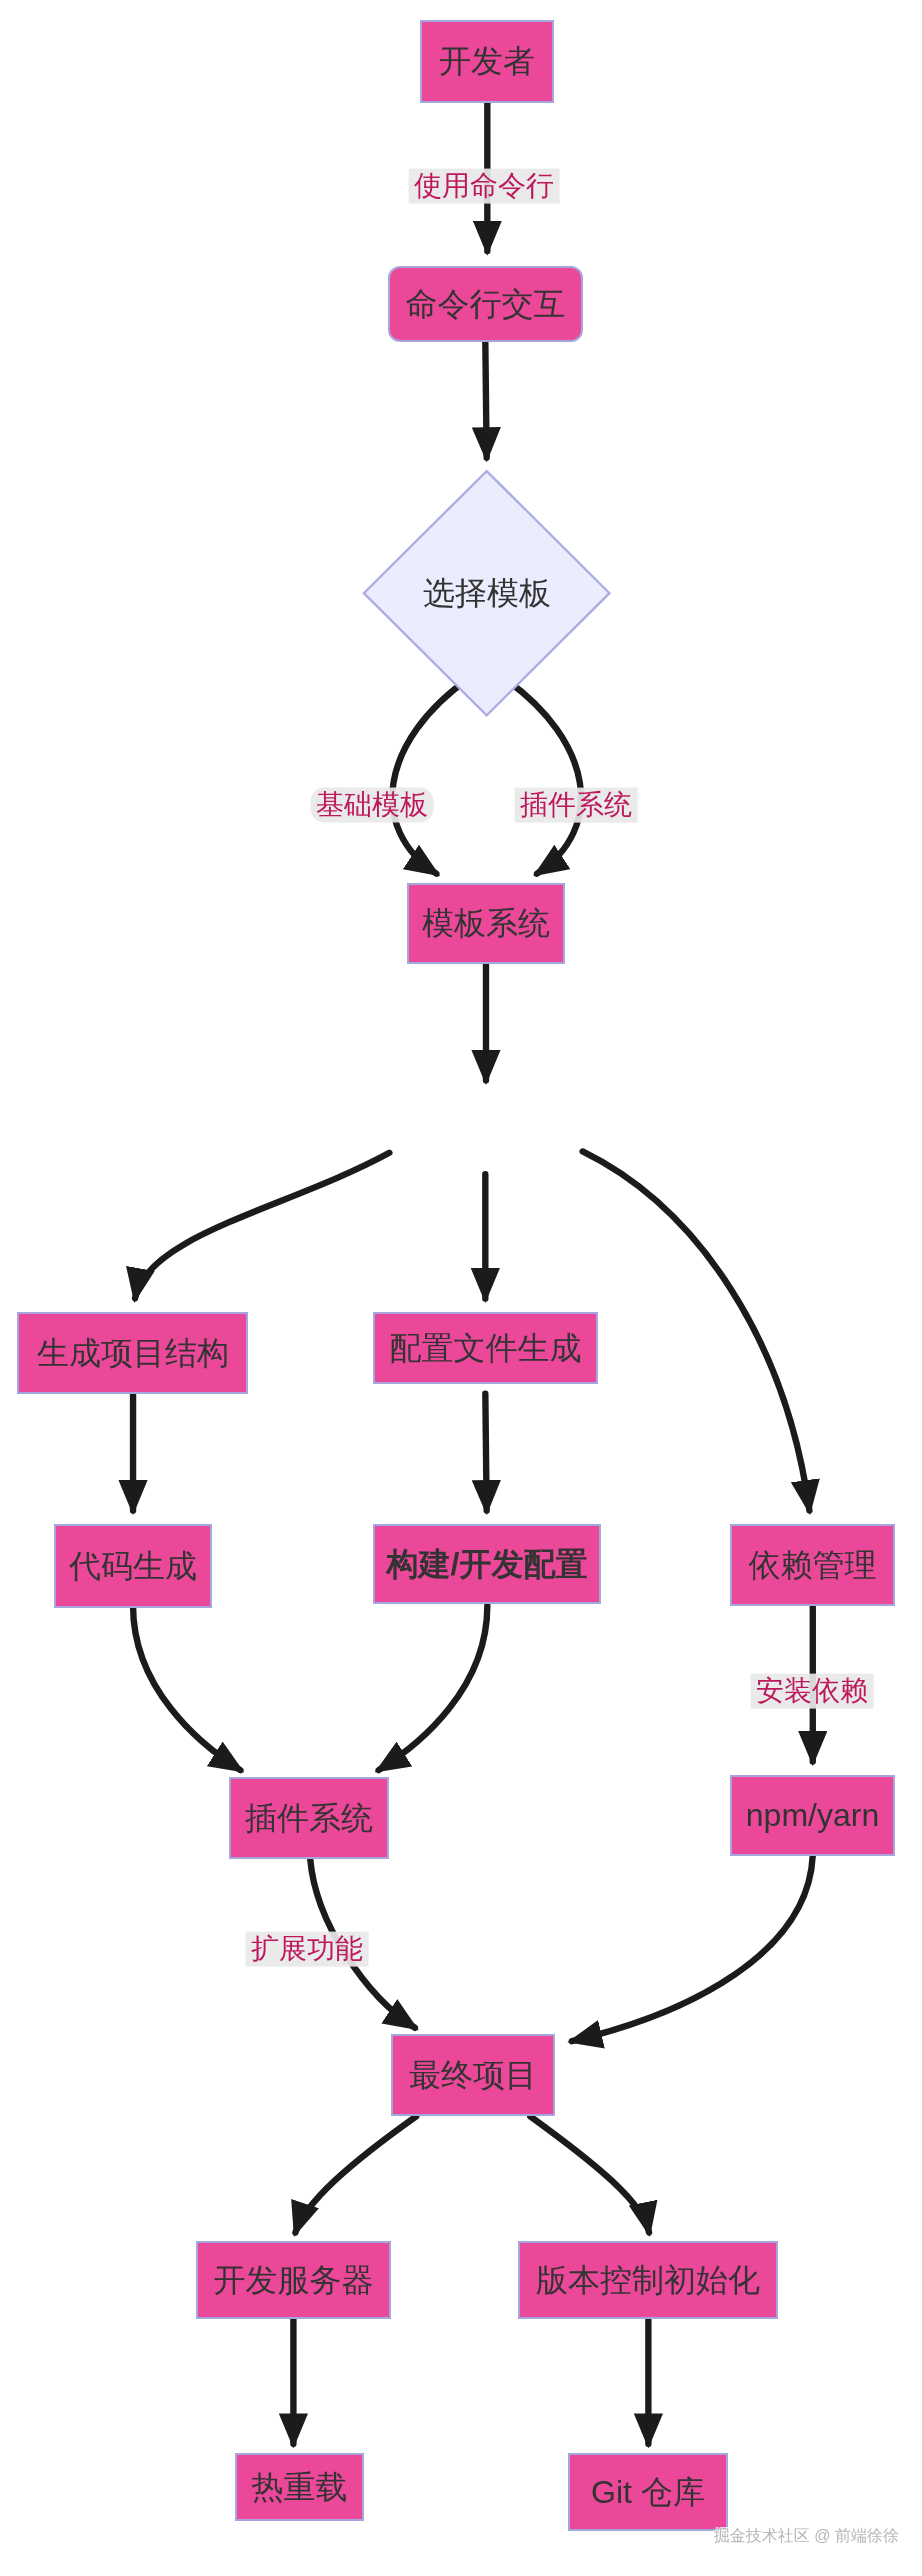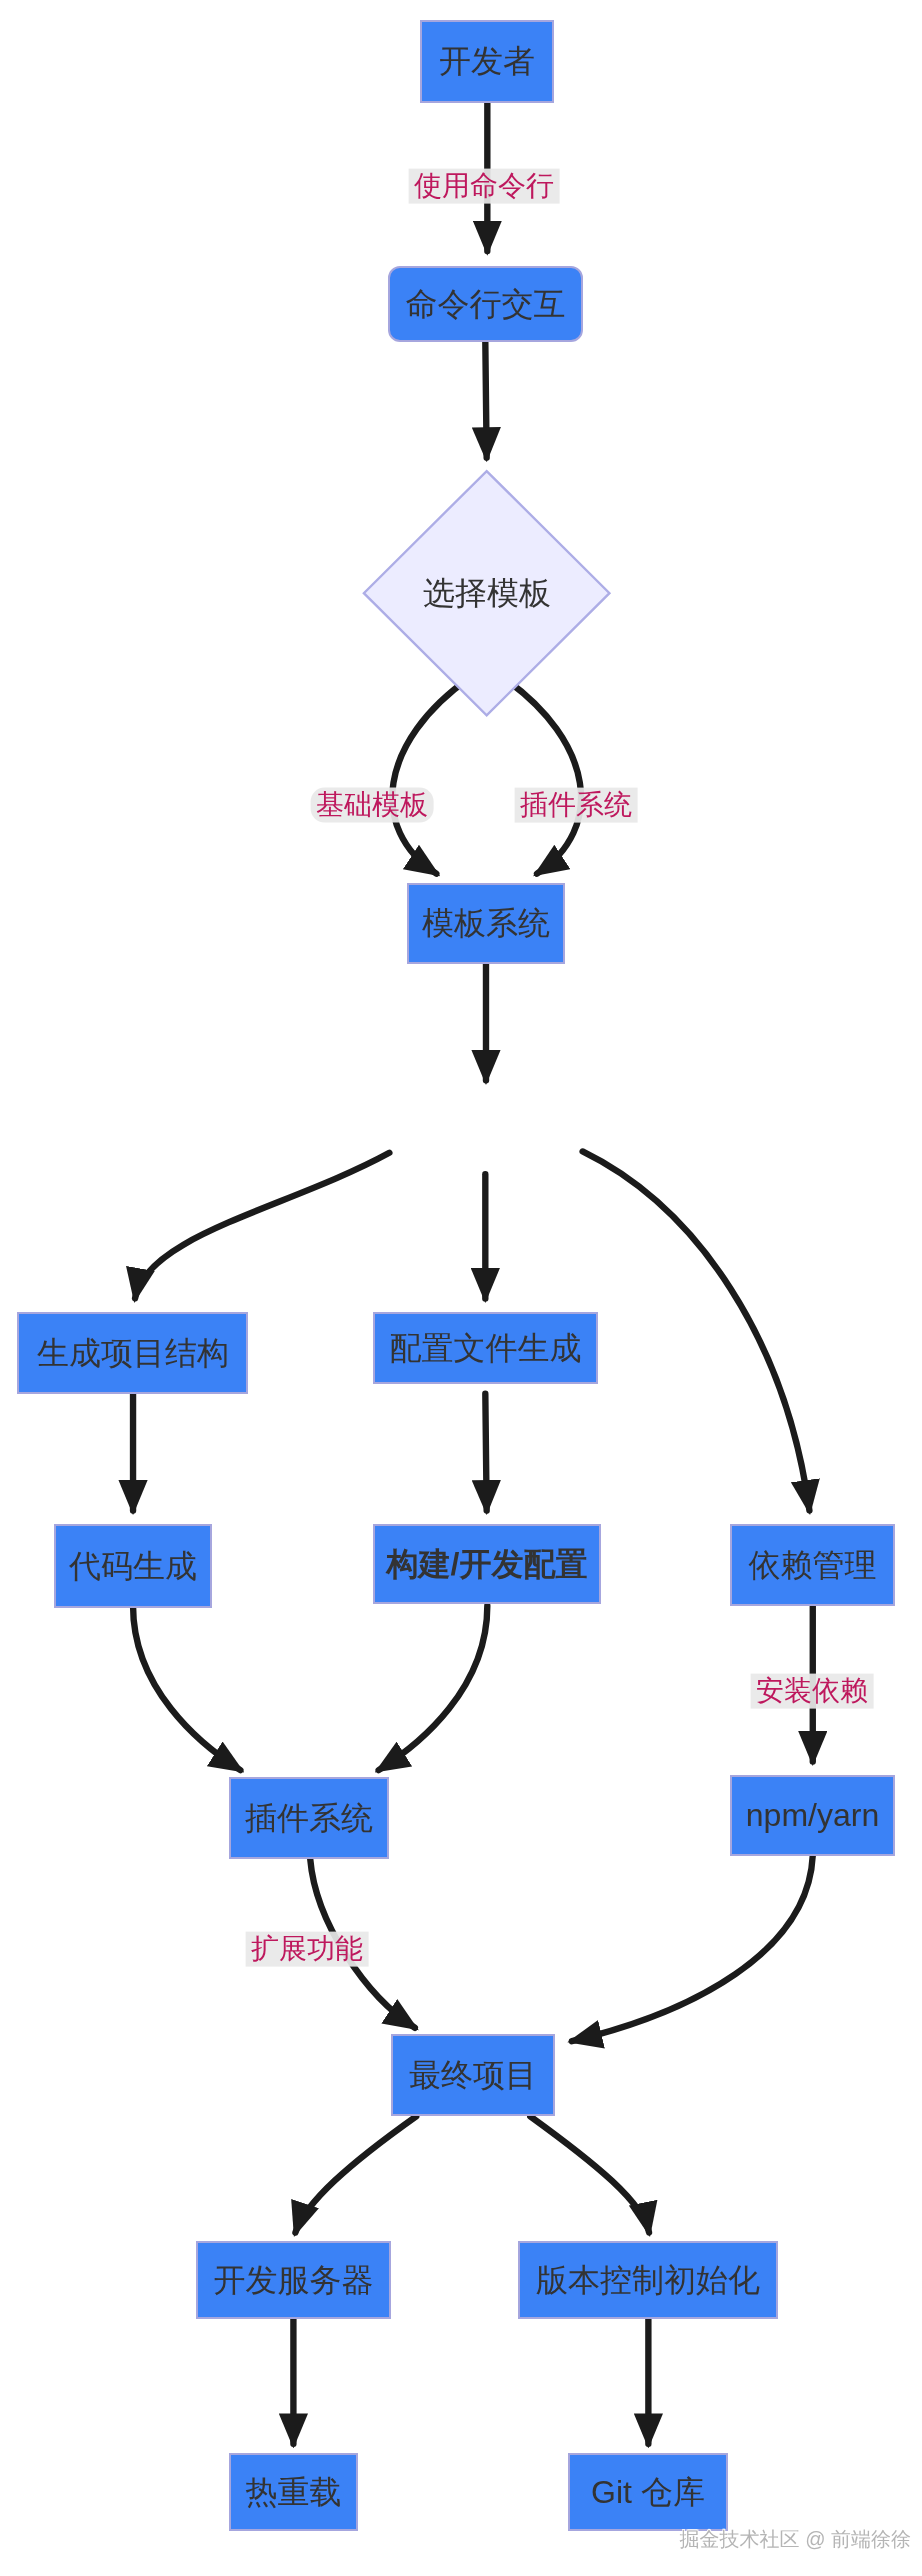--- a/index.html
+++ b/index.html
@@ -19,21 +19,21 @@
     stroke-linecap: round;
   }
   .diamond-shape {
     fill: #ECECFF;
     stroke: #ADADE6;
     stroke-width: 3.5px;
   }
   .node {
     position: absolute;
     box-sizing: border-box;
-    background: #3b82f6;
+    background: #ec4899;
     border: 2px solid #A6A6DE;
     color: #333333;
     font-size: 32px;
     display: flex;
     align-items: center;
     justify-content: center;
     text-align: center;
     line-height: 1.15;
     white-space: nowrap;
   }
@@ -49,43 +49,43 @@
     background: rgba(232,232,232,0.92);
     color: #be185d;
     font-size: 28px;
     line-height: 1.1;
     padding: 2px 5.4px;
     white-space: nowrap;
   }
   .watermark {
     position: absolute;
     top: 2526px;
-    right: 12px;
-    font-size: 20px;
+    right: 24px;
+    font-size: 16px;
     color: #b5b5b5;
     text-shadow: 0.7px 0.7px 0 #ffffff, -0.7px -0.7px 0 #ffffff, 0.7px -0.7px 0 #ffffff, -0.7px 0.7px 0 #ffffff;
     white-space: nowrap;
   }
   
   #n-developer        { left: 420px;  top: 19.5px;   width: 134px; height: 83px; }
   #n-cli              { left: 388px;  top: 266px;  width: 195px; height: 76px; }
   #n-diamond-label    { left: 364px;  top: 471px;  width: 246px; height: 244px; }
   #n-template-system  { left: 407px;  top: 883px; width: 158px; height: 81px; }
   #n-project-init     { left: 389px;  top: 1094px; width: 193px; height: 81px; }
   #n-gen-structure    { left: 17.4px;   top: 1312px; width: 231px; height: 82px; }
   #n-config-gen       { left: 373px;  top: 1312px; width: 225px; height: 72px; }
   #n-code-gen         { left: 54px;   top: 1524px; width: 158px; height: 84px; }
   #n-build-dev-config { left: 373px;  top: 1524px; width: 228px; height: 80px; font-weight: bold; }
   #n-dep-mgmt         { left: 730px; top: 1524px; width: 165px; height: 82px; }
   #n-plugin-system    { left: 229px;  top: 1777px; width: 160px; height: 82px; }
   #n-npm-yarn         { left: 730px; top: 1775px; width: 165px; height: 81px; }
   #n-final-project    { left: 391px;  top: 2034px; width: 164px; height: 82px; }
   #n-dev-server       { left: 196px;  top: 2241px; width: 195px; height: 78px; }
   #n-version-control  { left: 518px;  top: 2241px; width: 260px; height: 78px; }
-  #n-hot-reload       { left: 229px;  top: 2453px; width: 129px; height: 78px; }
+  #n-hot-reload       { left: 235px;  top: 2453px; width: 129px; height: 68px; }
   #n-git-repo         { left: 568px;  top: 2453px; width: 160px; height: 78px; }
   
   #l-use-cli          { left: 484px;  top: 186px; }
   #l-basic-template   { left: 372px;  top: 805px; border-radius: 14px; }
   #l-custom-template  { left: 576px;  top: 805px; }
   #l-install-deps     { left: 812px; top: 1691px; }
   #l-extend-features  { left: 307px;  top: 1949px; }
 </style>
 </head>
 <body>

